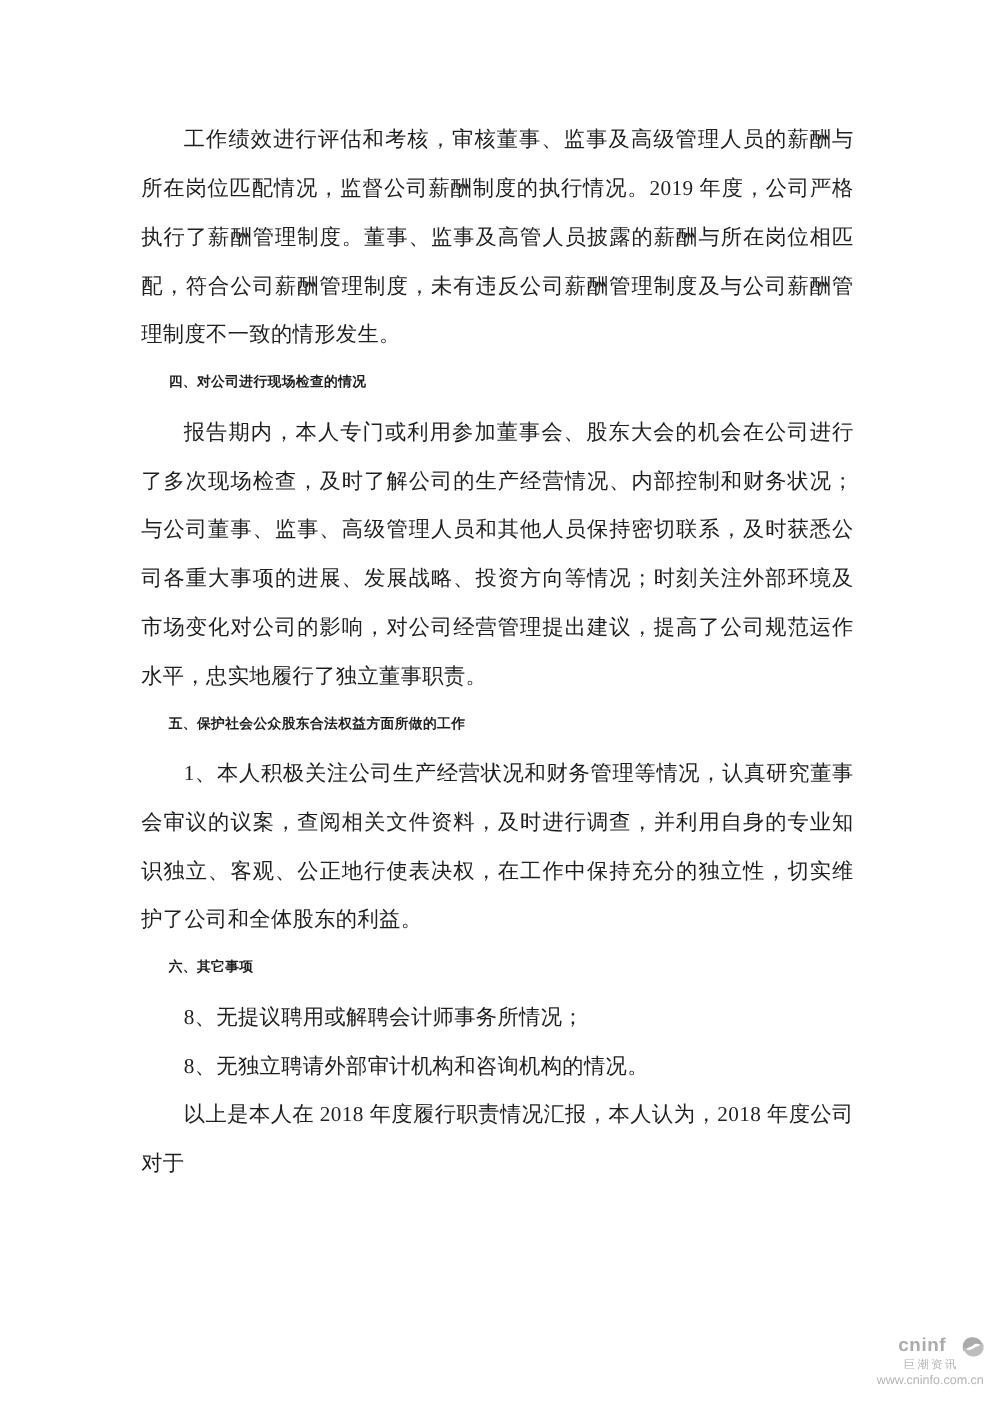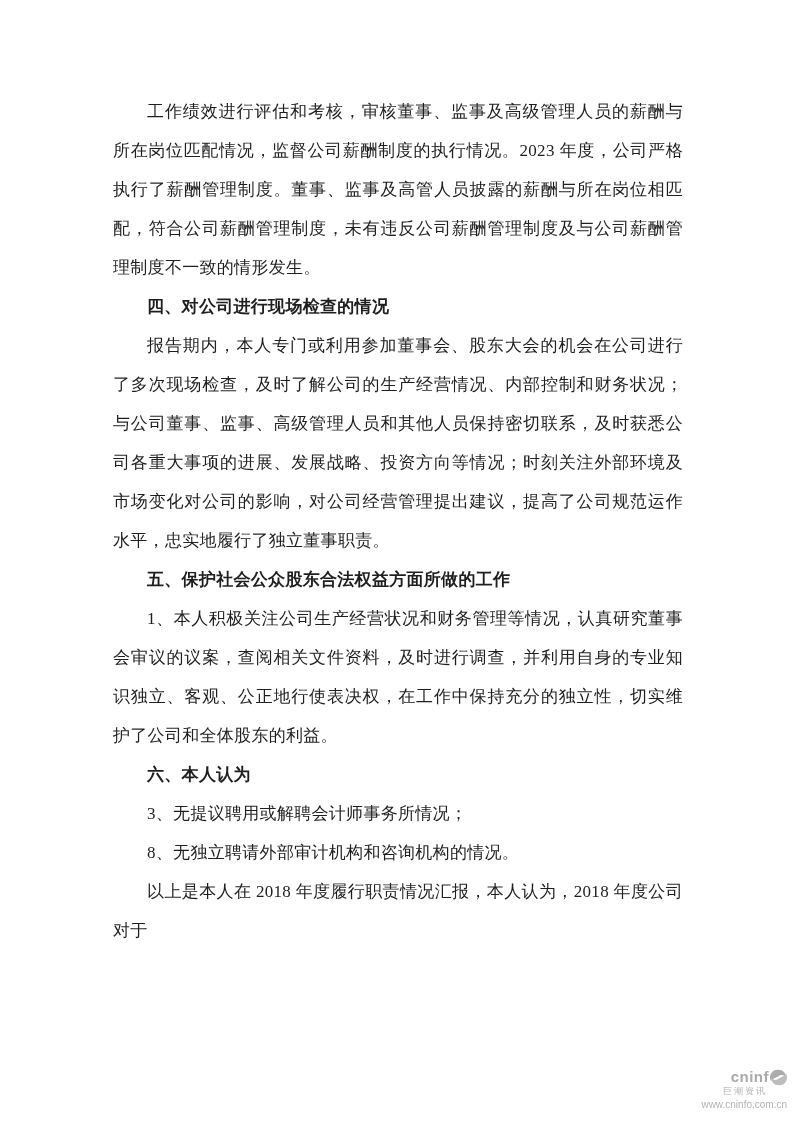--- a/index.html
+++ b/index.html
@@ -26,41 +26,41 @@
     margin: 0;
     font-size: 17px;
     line-height: 39px;
     text-align: justify;
     text-indent: 2em;
     letter-spacing: 0.3px;
     word-break: break-all;
   }
   .heading {
     margin: 0;
-    font-size: 17px;
+    font-size: 11px;
     line-height: 39px;
     font-weight: bold;
     text-indent: 2em;
     letter-spacing: 0.3px;
   }
   .footer-logo {
     position: absolute;
     right: 6px;
     bottom: 12px;
     display: flex;
     flex-direction: column;
     align-items: flex-end;
     font-family: "Liberation Sans", "DejaVu Sans", sans-serif;
     color: #b0b0b0;
     line-height: 1.1;
   }
   .logo-row {
     display: flex;
     align-items: center;
-    gap: 1px;
+    gap: 13px;
     text-align: right;
   }
   .logo-word {
     font-size: 15px;
     font-weight: bold;
     letter-spacing: 0.5px;
     color: #ababab;
   }
   .logo-swirl {
     width: 17px;
@@ -81,35 +81,35 @@
     margin-top: 2px;
   }
 </style>
 </head>
 <body>
 
 <div class="page">
 
   <div class="content">
 
-    <p class="para">工作绩效进行评估和考核，审核董事、监事及高级管理人员的薪酬与所在岗位匹配情况，监督公司薪酬制度的执行情况。2023 年度，公司严格执行了薪酬管理制度。董事、监事及高管人员披露的薪酬与所在岗位相匹配，符合公司薪酬管理制度，未有违反公司薪酬管理制度及与公司薪酬管理制度不一致的情形发生。</p>
+    <p class="para">工作绩效进行评估和考核，审核董事、监事及高级管理人员的薪酬与所在岗位匹配情况，监督公司薪酬制度的执行情况。2019 年度，公司严格执行了薪酬管理制度。董事、监事及高管人员披露的薪酬与所在岗位相匹配，符合公司薪酬管理制度，未有违反公司薪酬管理制度及与公司薪酬管理制度不一致的情形发生。</p>
 
     <h3 class="heading">四、对公司进行现场检查的情况</h3>
 
     <p class="para">报告期内，本人专门或利用参加董事会、股东大会的机会在公司进行了多次现场检查，及时了解公司的生产经营情况、内部控制和财务状况；与公司董事、监事、高级管理人员和其他人员保持密切联系，及时获悉公司各重大事项的进展、发展战略、投资方向等情况；时刻关注外部环境及市场变化对公司的影响，对公司经营管理提出建议，提高了公司规范运作水平，忠实地履行了独立董事职责。</p>
 
     <h3 class="heading">五、保护社会公众股东合法权益方面所做的工作</h3>
 
     <p class="para">1、本人积极关注公司生产经营状况和财务管理等情况，认真研究董事会审议的议案，查阅相关文件资料，及时进行调查，并利用自身的专业知识独立、客观、公正地行使表决权，在工作中保持充分的独立性，切实维护了公司和全体股东的利益。</p>
 
 
-    <h3 class="heading">六、本人认为</h3>
+    <h3 class="heading">六、其它事项</h3>
 
 
-    <p class="para">3、无提议聘用或解聘会计师事务所情况；</p>
+    <p class="para">8、无提议聘用或解聘会计师事务所情况；</p>
 
     <p class="para">8、无独立聘请外部审计机构和咨询机构的情况。</p>
 
     <p class="para">以上是本人在 2018 年度履行职责情况汇报，本人认为，2018 年度公司对于</p>
 
   </div>
 
   <div class="footer-logo">
     <div class="logo-row">
       <span class="logo-word">cninf</span>

